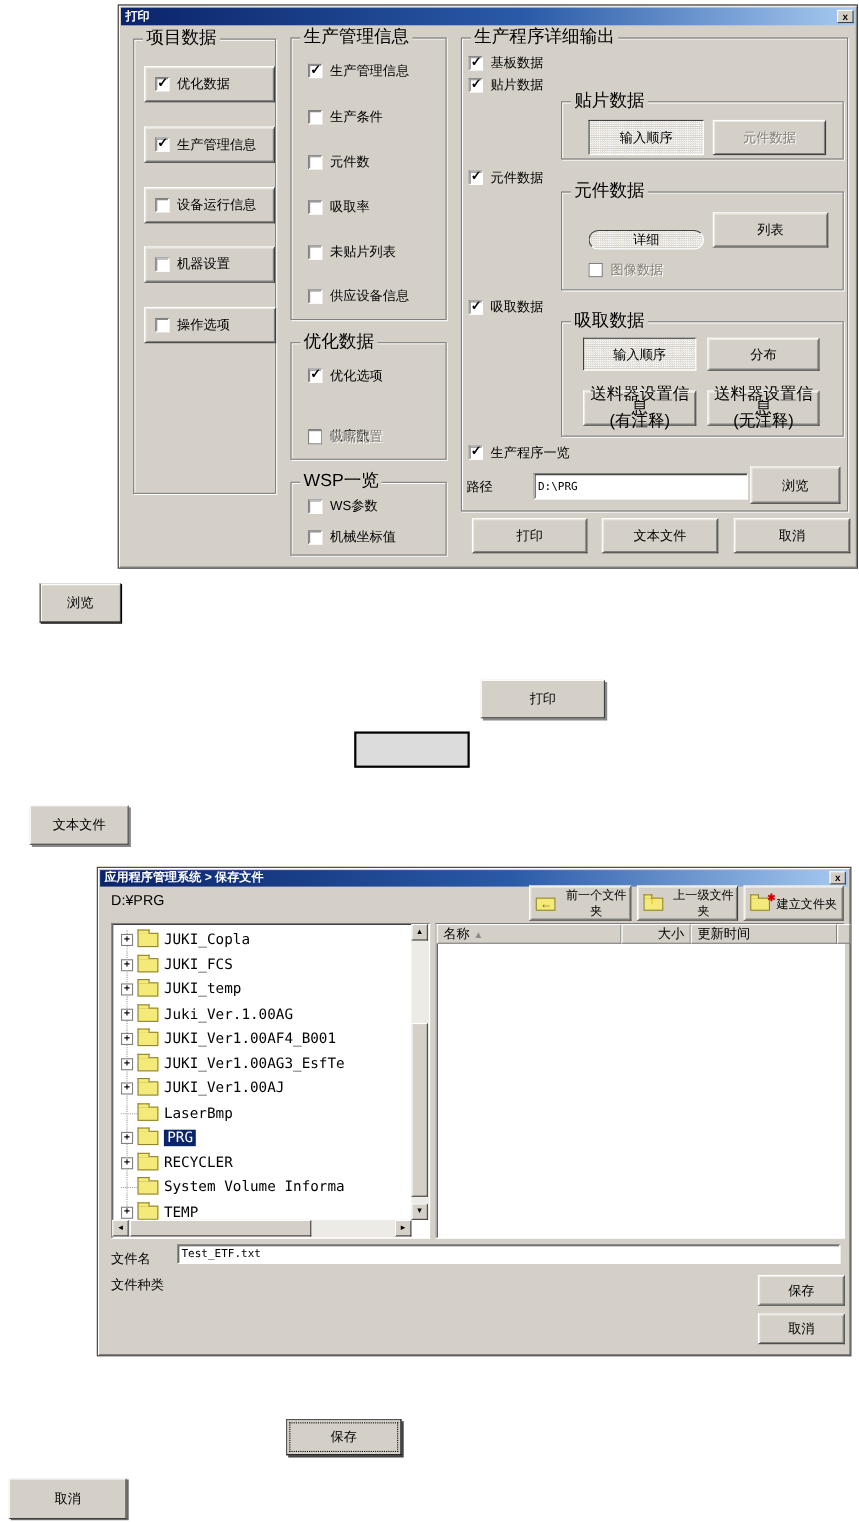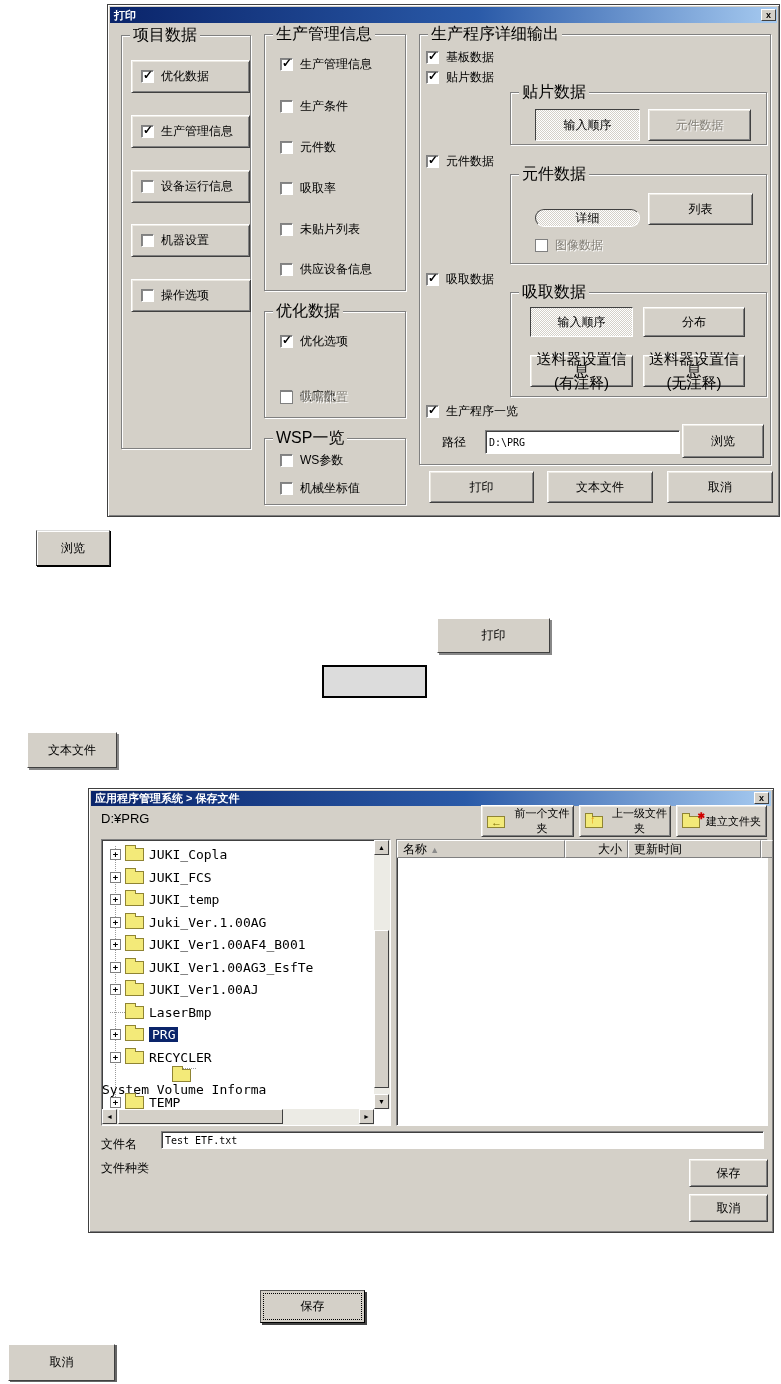--- a/index.html
+++ b/index.html
@@ -240,21 +240,21 @@
             <span class="l2">(无注释)</span>
           </span>
         </div>
       </div>
 
       <div class="checkrow" style="left:6px; top:368px;">
         <span class="cb on"></span>
         <span>生产程序一览</span>
       </div>
 
-      <div class="checkrow" style="left:22px; top:399px;">
+      <div class="checkrow" style="left:4px; top:399px;">
         <span>路径</span>
       </div>
       <input class="field" style="left: 65px; top: 395px; width: 195px; height: 24px;" value="D:\PRG">
       <div class="btn" style="left:262px; top:389px; width:82px; height:34px;">
         <span>浏览</span>
       </div>
     </div>
 
     <div class="btn" style="left:321px; top:466px; width:105px; height:32px;">
       <span>打印</span>
@@ -359,21 +359,21 @@
       <div class="trow" style="left:0; top:183px;">
         <span class="exp">+</span>
         <span class="fold"></span>
         <span class="tsel">PRG</span>
       </div>
       <div class="trow" style="left:0; top:206px;">
         <span class="exp">+</span>
         <span class="fold"></span>
         <span>RECYCLER</span>
       </div>
-      <div class="trow" style="left:0; top:228px;flex-direction:column;">
+      <div class="trow" style="left:0; top:228px;">
         <span class="noexp"></span>
         <span class="fold"></span>
         <span>System Volume Informa</span>
       </div>
       <div class="trow" style="left:0; top:251px;">
         <span class="exp">+</span>
         <span class="fold"></span>
         <span>TEMP</span>
       </div>
 

